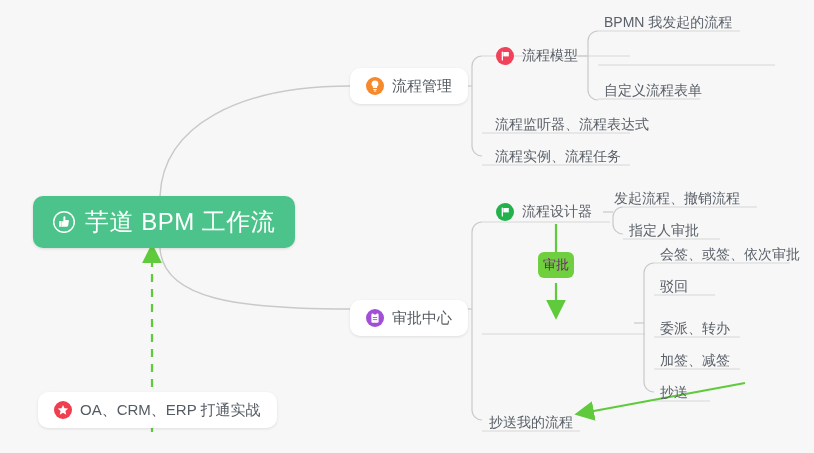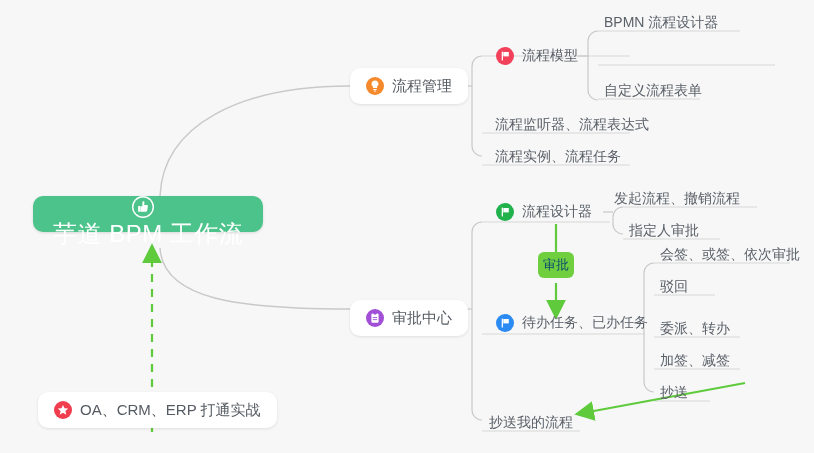--- a/index.html
+++ b/index.html
@@ -19,23 +19,22 @@
     box-sizing:border-box;
     display:flex;
     align-items:center;
     white-space:nowrap;
   }
   
   .root-node{
     background:#4CC38A;
     border-radius:10px;
     padding:0 20px;
-    height:36px;
+    height:52px;
     box-shadow:0 1px 3px rgba(0,0,0,.12);
-    flex-direction:column;
   }
   .root-label{
     color:#ffffff;
     font-size:24px;
     letter-spacing:.5px;
   }
   
   .card-node{
     background:#ffffff;
     border-radius:10px;
@@ -58,21 +57,21 @@
     font-size:14px;
   }
   
   .tag-node{
     background:#6FCF3F;
     border-radius:6px;
     height:26px;
     padding:0 9px;
     justify-content:center;
   }
-  .tag-label{color:#0c4a6e;font-size:13px;text-align:center;}
+  .tag-label{color:#701a75;font-size:13px;text-align:center;}
 
   
   .icon{
     width:18px;height:18px;
     border-radius:50%;
     margin-right:8px;
     flex:0 0 auto;
     display:flex;align-items:center;justify-content:center;
   }
   .icon.lg{width:22px;height:22px;margin-right:10px;}
@@ -168,21 +167,21 @@
       <svg viewBox="0 0 18 18" width="18" height="18">
         <circle cx="9" cy="9" r="9" fill="#F2415A"></circle>
         <rect x="5.7" y="4.6" width="1.3" height="9" rx="0.5" fill="#ffffff"></rect>
         <path d="M7.3 5 L12.8 5 L12.8 9.4 L7.3 9.4 Z" fill="#ffffff"></path>
       </svg>
     </span>
     <span class="leaf-label">流程模型</span>
   </div>
 
   <div class="node leaf-node" style="left:596px;top:10px;">
-    <span class="leaf-label">BPMN 流程设计器</span>
+    <span class="leaf-label">BPMN 我发起的流程</span>
   </div>
   <div class="node leaf-node" style="left:596px;top:78px;">
     <span class="leaf-label">自定义流程表单</span>
   </div>
 
   <div class="node leaf-node" style="left:487px;top:112px;">
     <span class="leaf-label">流程监听器、流程表达式</span>
   </div>
   <div class="node leaf-node" style="left:487px;top:144px;">
     <span class="leaf-label">流程实例、流程任务</span>
@@ -215,30 +214,20 @@
     <span class="leaf-label">发起流程、撤销流程</span>
   </div>
   <div class="node leaf-node" style="left:621px;top:218px;">
     <span class="leaf-label">指定人审批</span>
   </div>
 
   <div class="node tag-node" style="left:538px;top:252px;width:36px;">
     <span class="tag-label">审批</span>
   </div>
 
-  <div class="node leaf-node" style="left:488px;top:310px;">
-    <span class="icon">
-      <svg viewBox="0 0 18 18" width="18" height="18">
-        <circle cx="9" cy="9" r="9" fill="#2B8BF2"></circle>
-        <rect x="5.7" y="4.6" width="1.3" height="9" rx="0.5" fill="#ffffff"></rect>
-        <path d="M7.3 5 L12.8 5 L12.8 9.4 L7.3 9.4 Z" fill="#ffffff"></path>
-      </svg>
-    </span>
-    <span class="leaf-label">待办任务、已办任务</span>
-  </div>
 
   <div class="node leaf-node" style="left:652px;top:242px;">
     <span class="leaf-label">会签、或签、依次审批</span>
   </div>
   <div class="node leaf-node" style="left:652px;top:274px;">
     <span class="leaf-label">驳回</span>
   </div>
   <div class="node leaf-node" style="left:652px;top:316px;">
     <span class="leaf-label">委派、转办</span>
   </div>

